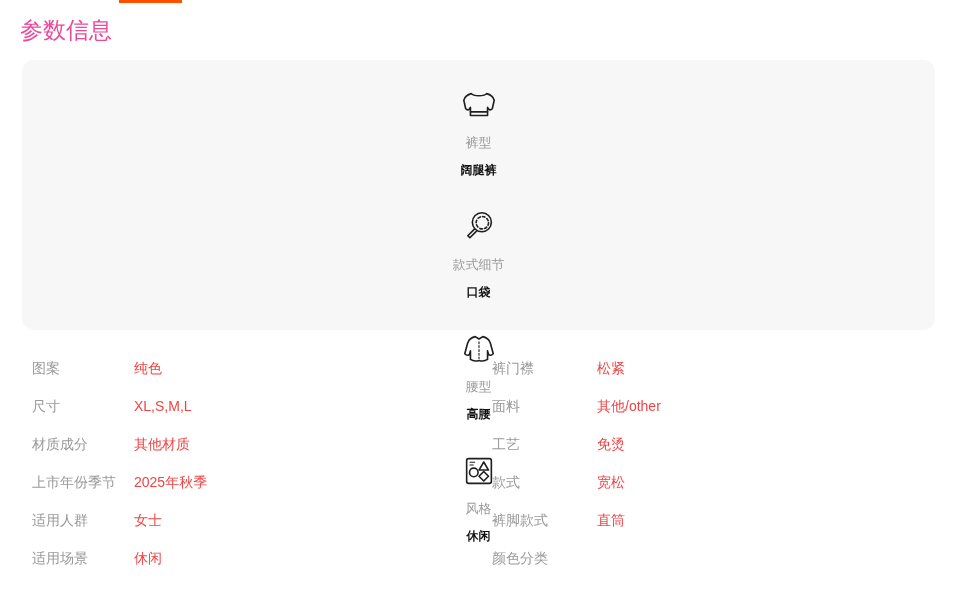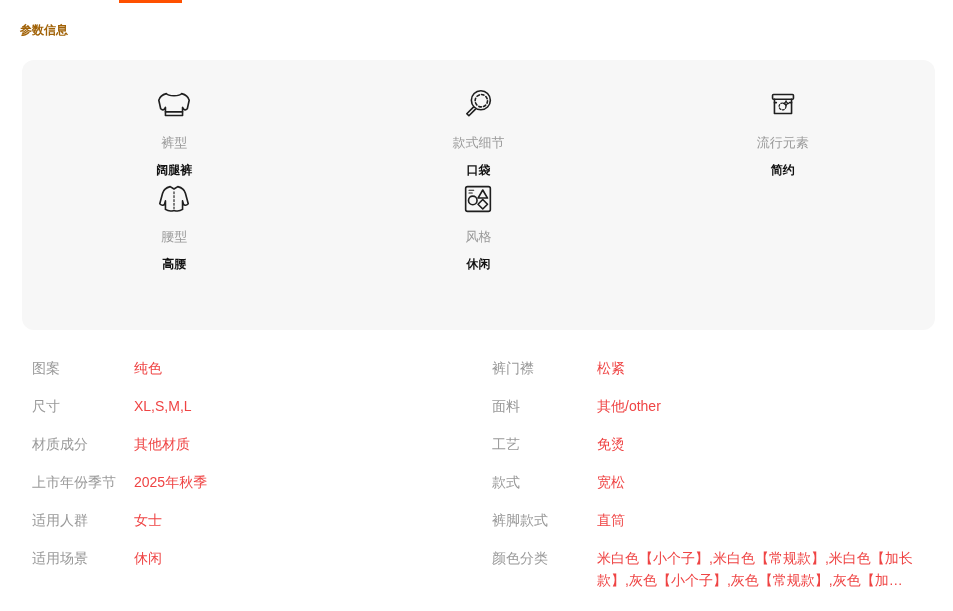--- a/index.html
+++ b/index.html
@@ -12,34 +12,35 @@
     color: #111;
   }
   .tab-indicator {
     position: absolute;
     left: 119px; top: 0;
     width: 63px; height: 3px;
     background: #FF5000;
   }
   .header { padding: 18px 20px 0 20px; }
   .page-title {
-    font-size: 12px;
-    font-weight: 700;
-    color: #a16207;
+    font-size: 23px;
+    font-weight: 400;
+    color: #ec4899;
     line-height: 24px;
   }
   .params-panel {
     width: 913px;
     height: 270px;
     margin: 18px 0 0 22px;
     background: #F7F7F7;
     border-radius: 12px;
     display: grid;
-    grid-template-columns: repeat(3, 1fr);
+    grid-template-columns: repeat(1, 1fr);
     align-content: start;
+    row-gap: 28px;
     padding-top: 26px;
   }
   .feature-item {
     display: flex;
     flex-direction: column;
     align-items: center;
     text-align: center;
   }
   .feature-icon { width: 38px; height: 38px; display: block; }
   .feature-icon svg { width: 38px; height: 38px; stroke: #1f1f1f; fill: none; stroke-width: 1.7; stroke-linejoin: round; stroke-linecap: round; }
@@ -104,33 +105,20 @@
       <svg viewBox="0 0 40 40">
         <circle cx="23" cy="15" r="10"></circle>
         <circle cx="23.5" cy="15.5" r="6.5" stroke-dasharray="2.6 2.4"></circle>
         <path d="M15.2 22.2 L8.2 29.2 L10.4 31.3 L17.4 24.3"></path>
       </svg>
     </span>
     <div class="feature-label">款式细节</div>
     <div class="feature-value">口袋</div>
   </div>
 
-  <div class="feature-item">
-    <span class="feature-icon">
-      <svg viewBox="0 0 40 40">
-        <rect x="9" y="9" width="22" height="5" rx="1"></rect>
-        <path d="M11 14 V29 H29 V14"></path>
-        <path d="M11 17.5 h2 M27 17.5 h2"></path>
-        <circle cx="19.5" cy="21.5" r="3.6" stroke-dasharray="2 1.7" stroke-width="1.3"></circle>
-        <path d="M23.2 15.6 l.8 1.9 1.9 .8 -1.9 .8 -.8 1.9 -.8 -1.9 -1.9 -.8 1.9 -.8 z" stroke-width="1.2"></path>
-      </svg>
-    </span>
-    <div class="feature-label">流行元素</div>
-    <div class="feature-value">简约</div>
-  </div>
 
   <div class="feature-item">
     <span class="feature-icon">
       <svg viewBox="0 0 40 40">
         <path d="M16 7 L20 9.5 L24 7 C28 8 31 10 32 14 L35 25 C33 27 31 27 30 25.5 L29 22 L29 31 C26 33 23 33 20 32 C17 33 14 33 11 31 L11 22 L10 25.5 C9 27 7 27 5 25 L8 14 C9 10 12 8 16 7 Z"></path>
         <path d="M20 12.5 V30" stroke-dasharray="2 2" stroke-width="1.2"></path>
       </svg>
     </span>
     <div class="feature-label">腰型</div>
     <div class="feature-value">高腰</div>
@@ -195,16 +183,15 @@
     <div class="spec-row">
       <div class="spec-label">款式</div>
       <div class="spec-value">宽松</div>
     </div>
     <div class="spec-row">
       <div class="spec-label">裤脚款式</div>
       <div class="spec-value">直筒</div>
     </div>
     <div class="spec-row">
       <div class="spec-label">颜色分类</div>
-      <div class="spec-value">米白色【小个子】,米白色【常规款】,米白色【加长款】,灰色【小个子】,灰色【常规款】,灰色【加…</div>
     </div>
   </div>
 </div>
 
 </body></html>

